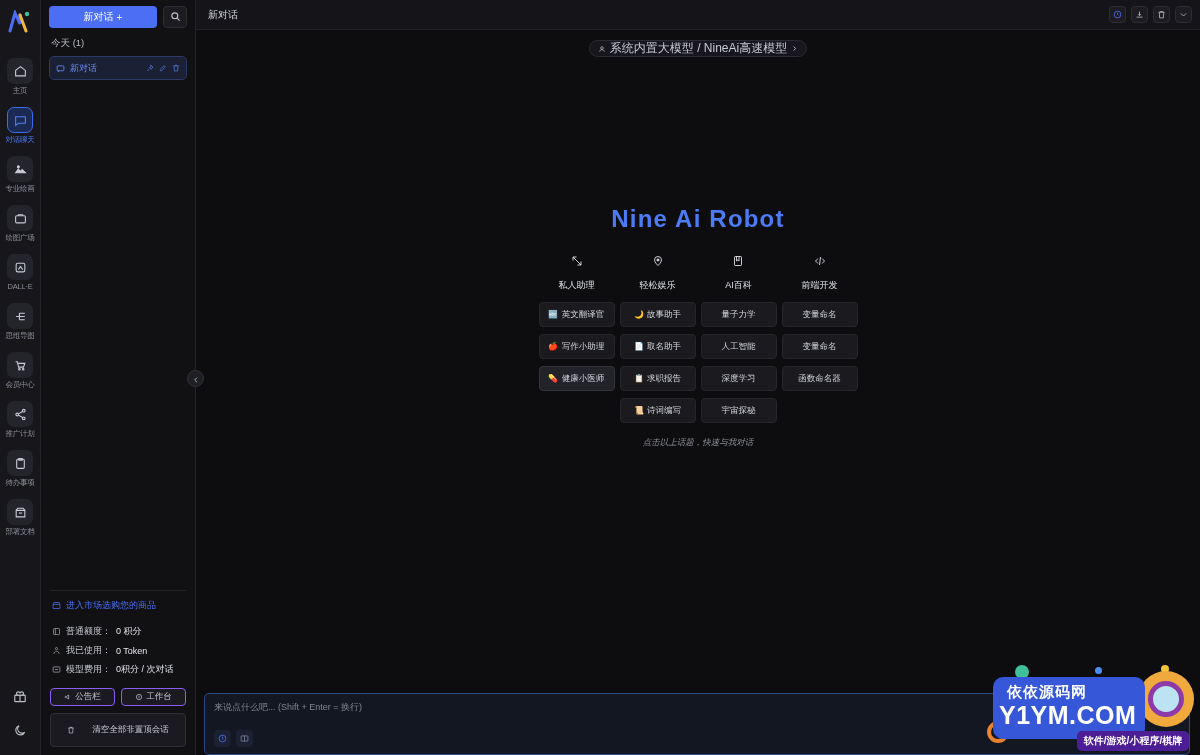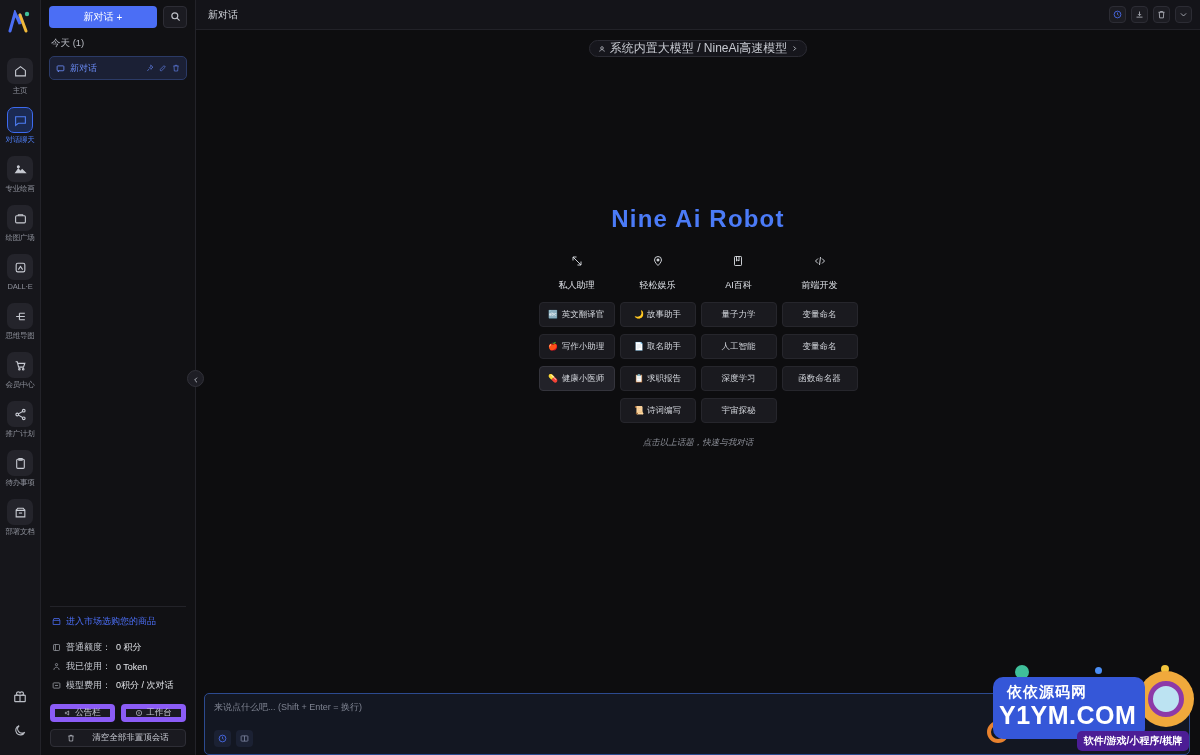--- a/index.html
+++ b/index.html
@@ -92,27 +92,27 @@
   }
   .quota-row {
     display: flex; align-items: center; gap: 5px;
     font-size: 9px; color: #c4c7ce; padding: 3px 2px;
   }
   .quota-row .q-ic { color: #9da0a8; display: flex; }
   .quota-row .q-val { color: #e4e6ea; }
   .btn-row { display: flex; gap: 6px; margin-top: 9px; }
   .mini-btn {
     flex: 1; height: 18px; border-radius: 4px;
-    background: #1a1a20; border: 5px solid #8b5cf6;
+    background: #1a1a20; border: 1px solid #8b5cf6;
     color: #c9ccd4; font-size: 8.5px;
     display: flex; align-items: center; justify-content: center; gap: 3px;
     cursor: pointer;
   }
   .wide-btn {
-    margin-top: 7px; width: 100%; height: 18px; border-radius: 4px;
+    margin-top: 7px; width: 100%; height: 34px; border-radius: 4px;
     background: #1a1a20; border: 1px solid #2e2e36;
     color: #c9ccd4; font-size: 8.5px;
     display: flex; align-items: center; justify-content: center; gap: 17px;
     cursor: pointer;
   }
   .collapse-handle {
     position: absolute; right: -9px; top: 370px;
     width: 17px; height: 17px; border-radius: 50%;
     background: #1e1e25; border: 1px solid #313139;
     color: #a9acb4; display: flex; align-items: center; justify-content: center;

